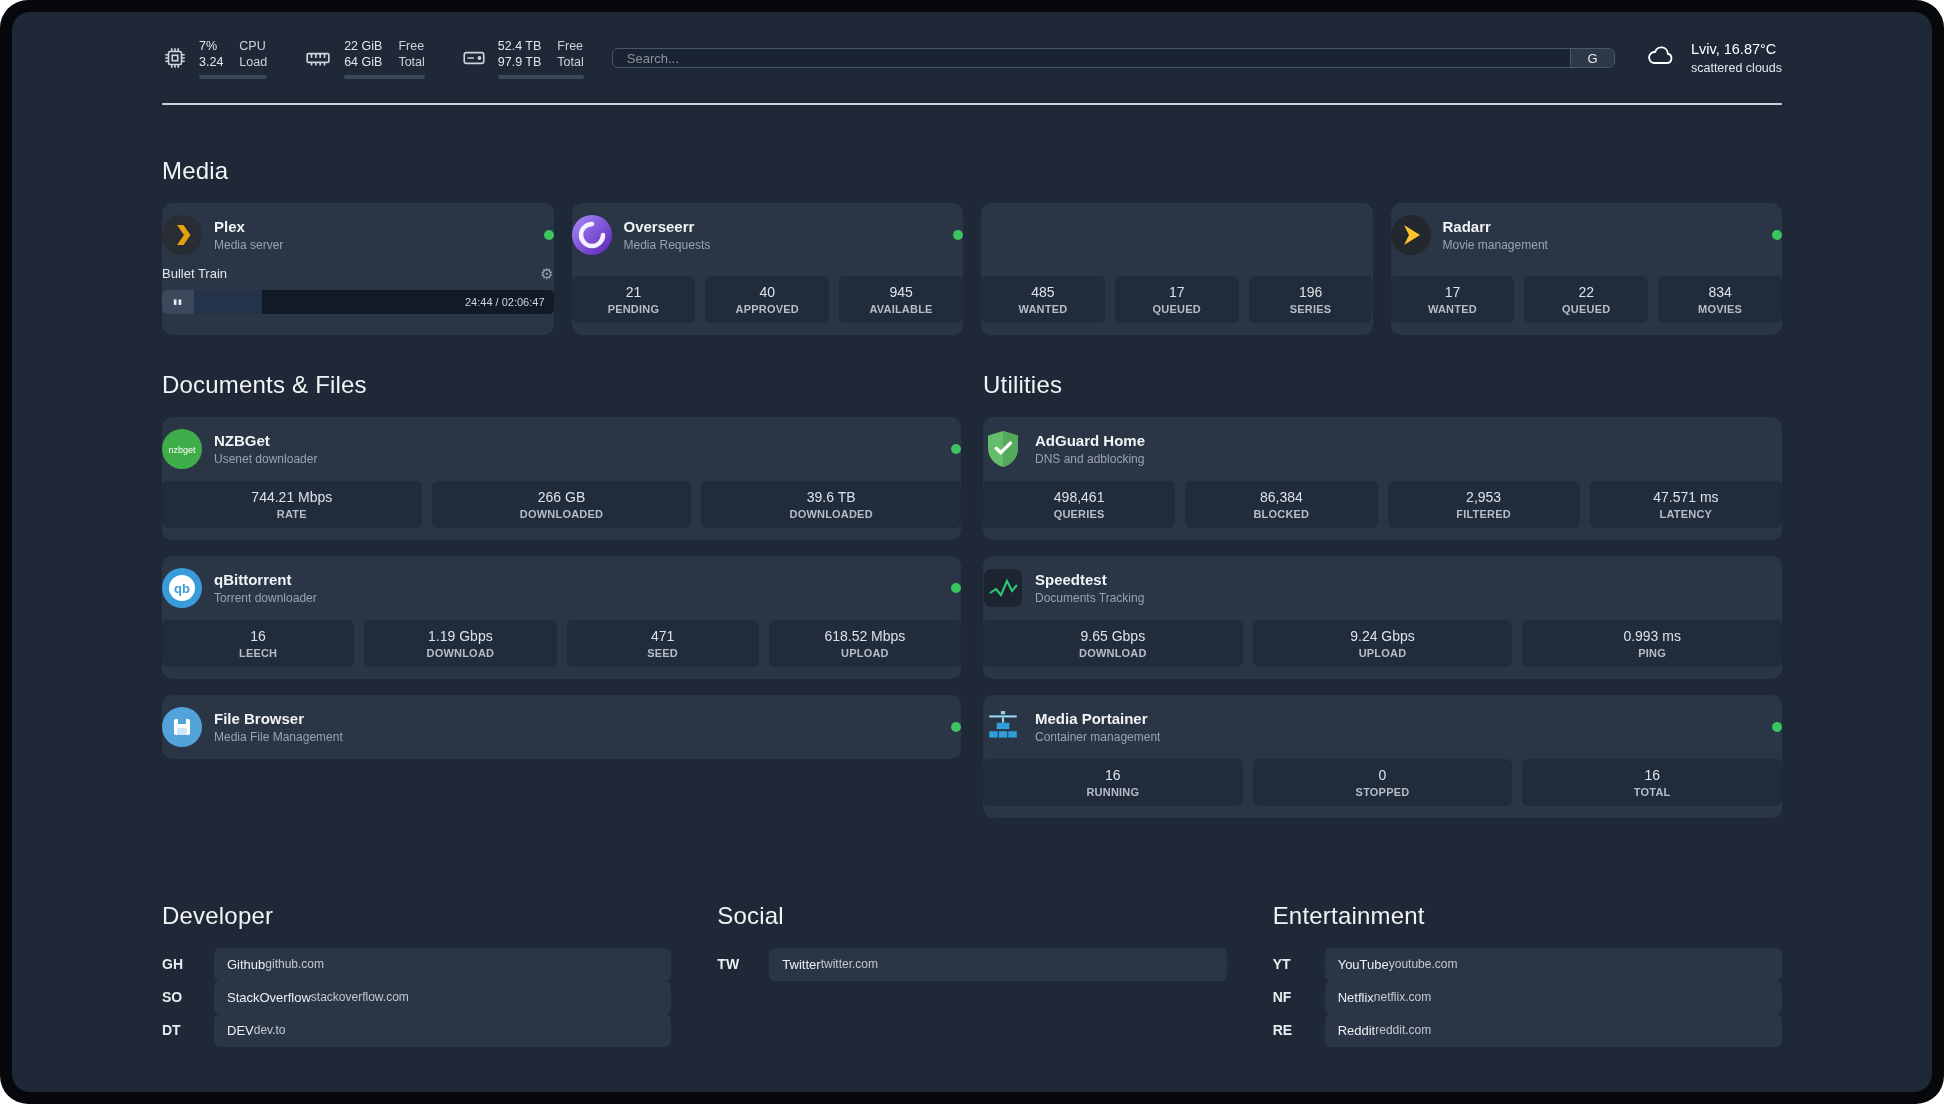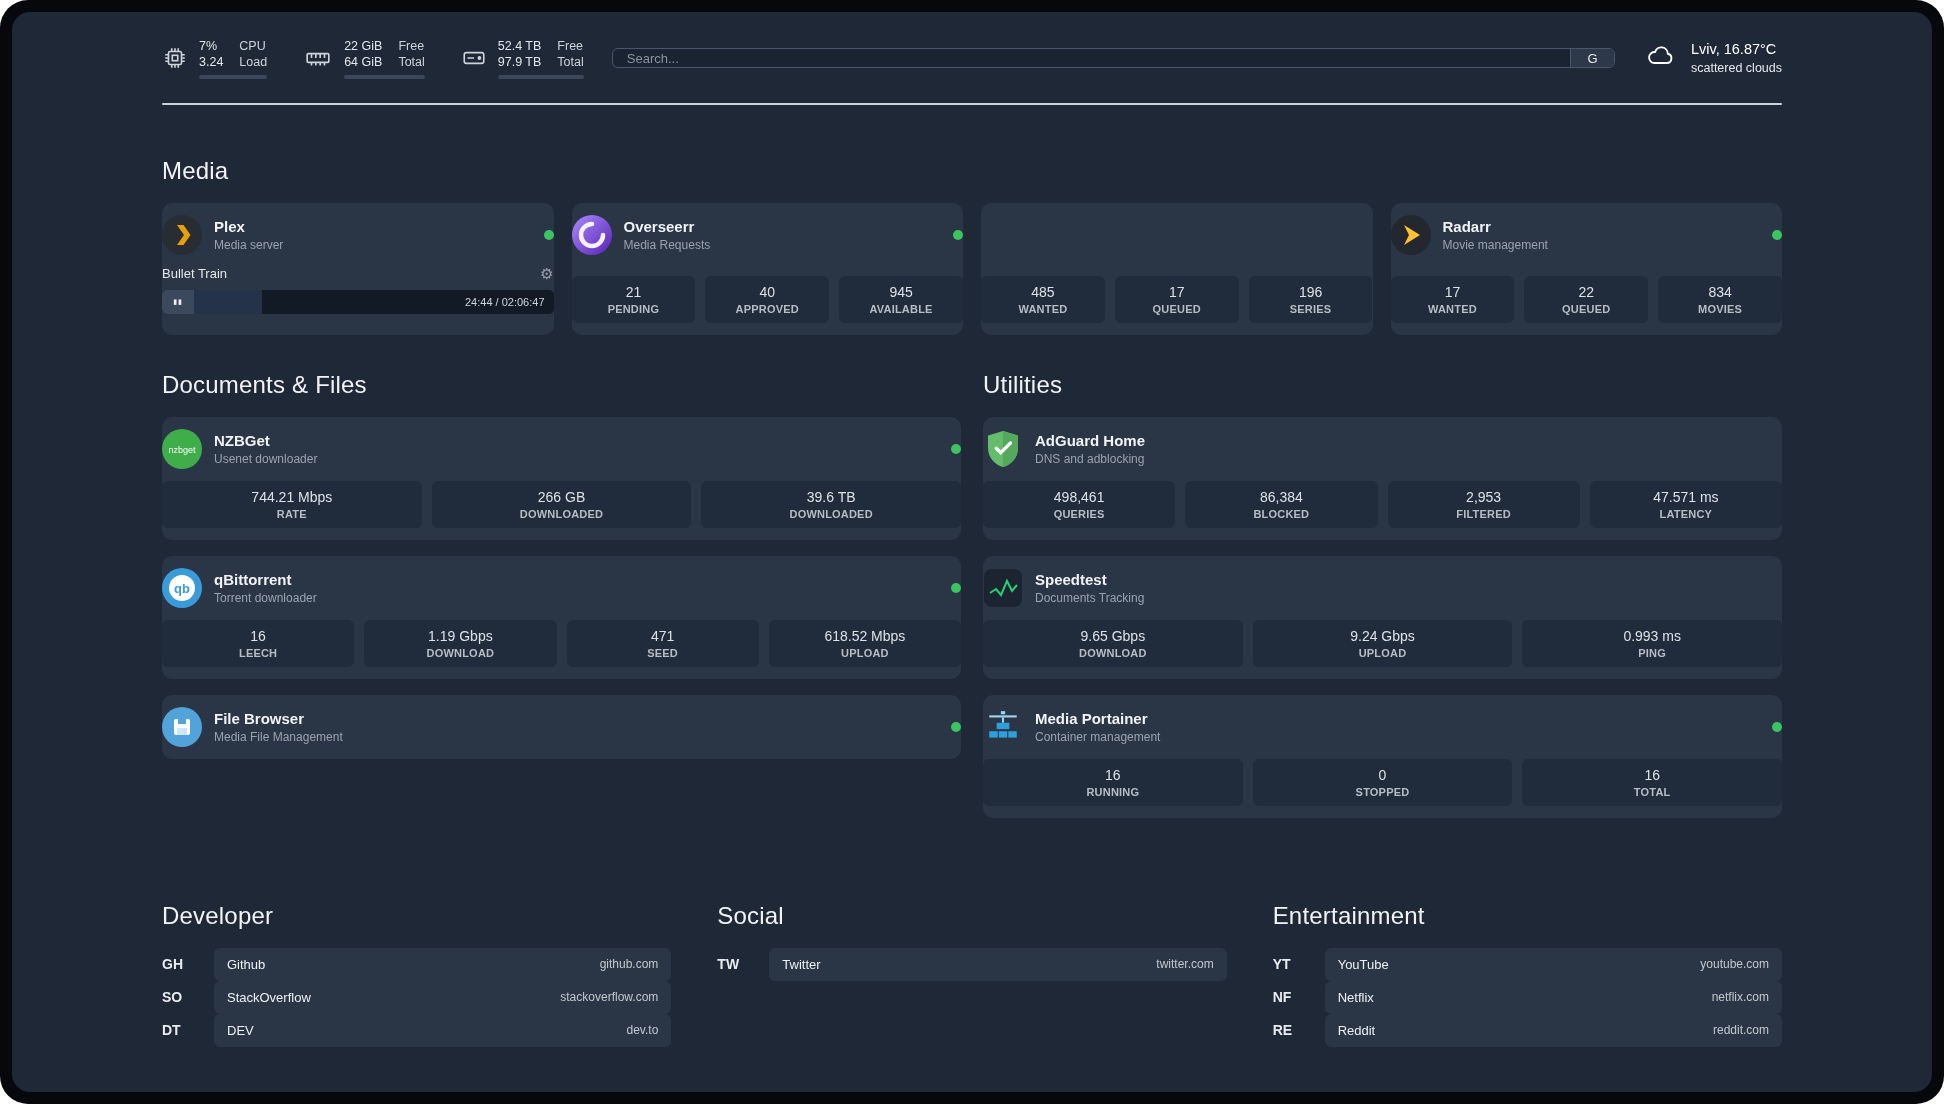--- a/index.html
+++ b/index.html
@@ -52,21 +52,21 @@
   .p-fill{position:absolute;left:0;top:0;bottom:0;width:19%;background:#243349}
   .p-time{position:absolute;right:9px;top:0;bottom:0;display:flex;align-items:center;font-size:11px;color:#ced4da}
 
   .cols{display:grid;grid-template-columns:1fr 1fr;gap:22px;margin-top:36px;align-items:start}
   .col .card{margin-bottom:16px}
 
   
   .bookmarks{display:grid;grid-template-columns:repeat(3,1fr);gap:46px;margin-top:68px}
   .bm-row{display:flex;align-items:center;gap:20px;margin-bottom:0}
   .bm-abbr{width:32px;font-size:14px;font-weight:600;color:#e9ecef;flex:0 0 auto}
-  .bm-pill{flex:1;height:33px;background:#2a3546;border-radius:6px;display:flex;align-items:center;justify-content:space-between;padding:0 13px;cursor:pointer}
+  .bm-pill{flex:1;height:33px;background:#2a3546;border-radius:6px;display:flex;align-items:center;padding:0 13px;cursor:pointer}
   .bm-name{font-size:13px;color:#eef0f3}
   .bm-url{font-size:12px;color:#c3c8ce}
 </style>
 </head>
 <body>
 
 <div class="window">
 <div class="panel">
 
   <div class="header">

